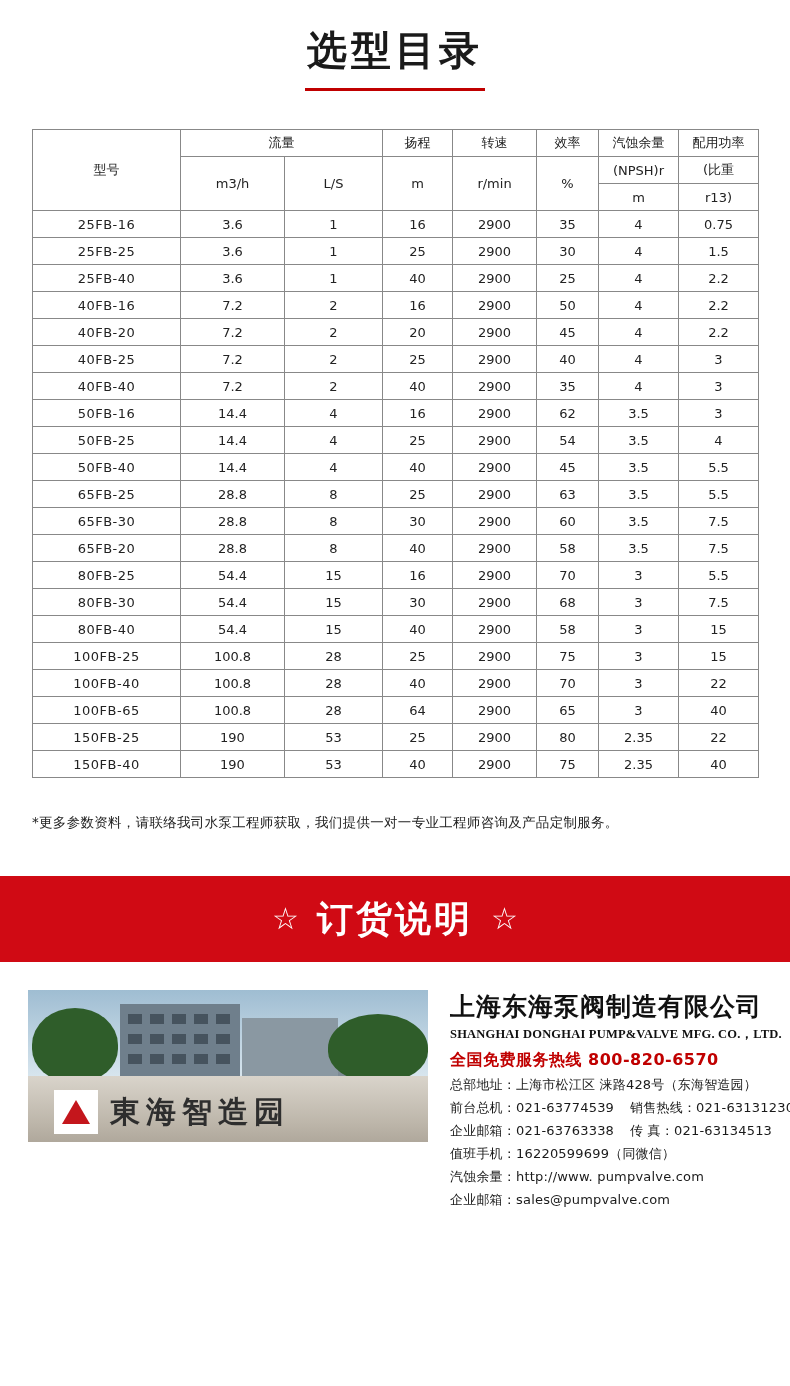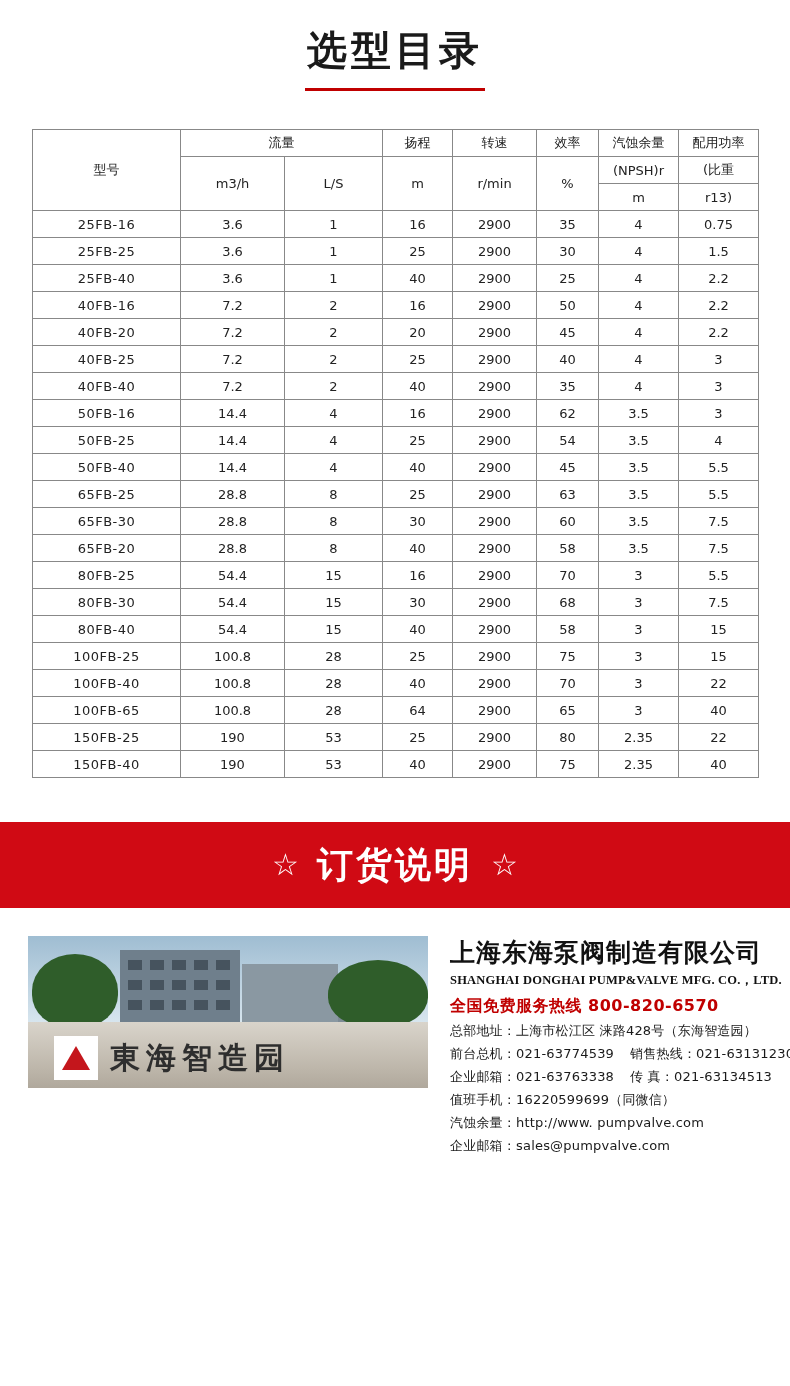--- a/index.html
+++ b/index.html
@@ -486,20 +486,21 @@
           <td>40</td>
           <td>2900</td>
           <td>75</td>
           <td>2.35</td>
           <td>40</td>
         </tr>
       </tbody>
     </table>
   </div>
 
+  <div class="note">*更多参数资料，请联络我司水泵工程师获取，我们提供一对一专业工程师咨询及产品定制服务。</div>
 
   <div class="order-banner">
     <span class="star">☆</span>
     <span class="order-text">订货说明</span>
     <span class="star">☆</span>
   </div>
 
 
   <div class="footer">
 

